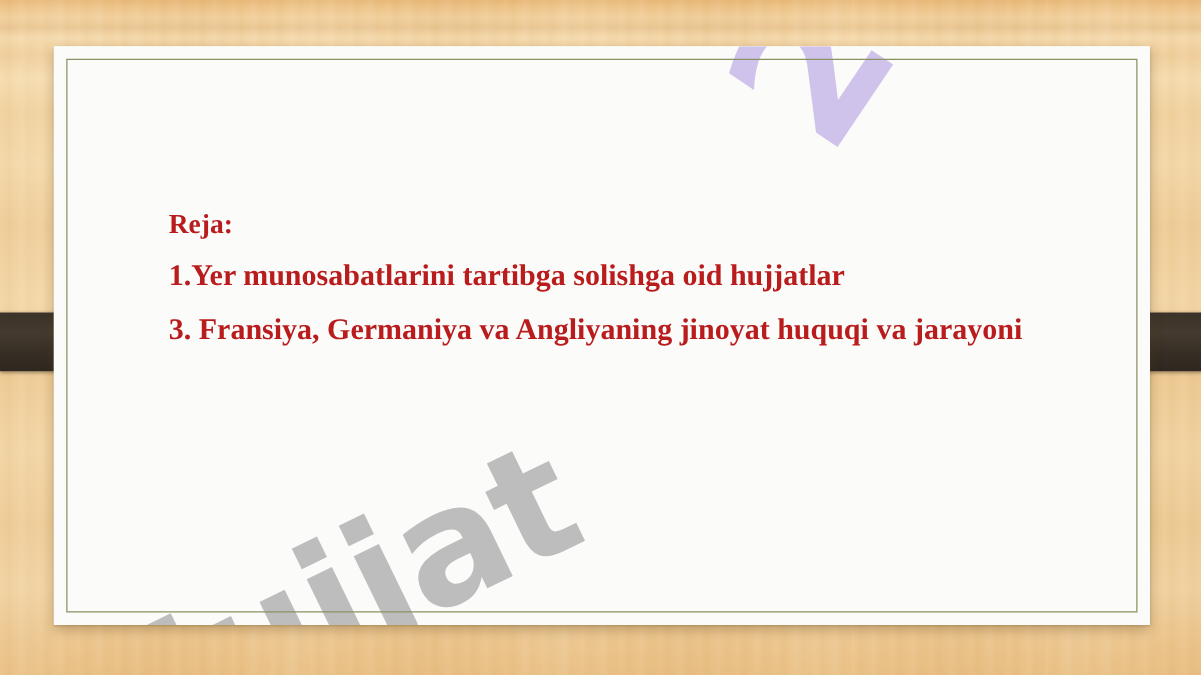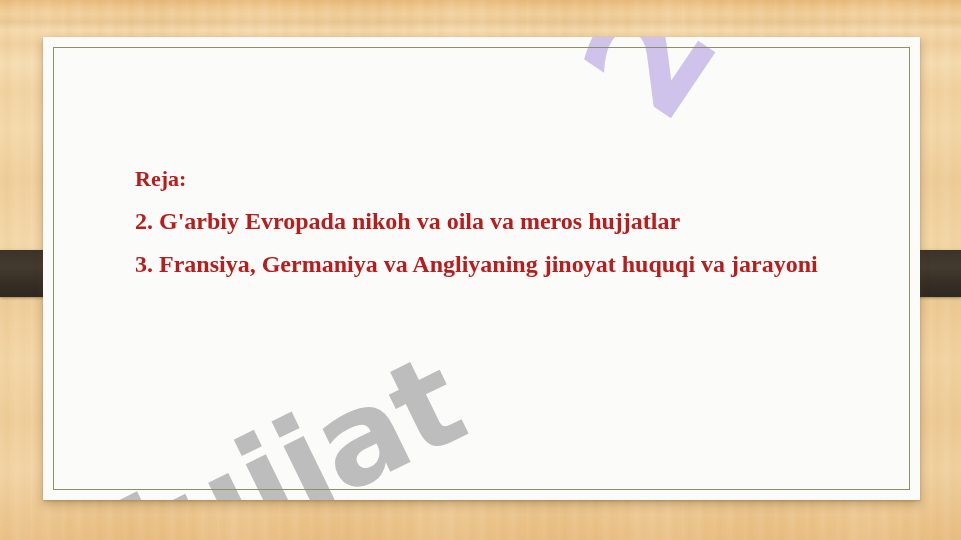--- a/index.html
+++ b/index.html
@@ -186,21 +186,21 @@
 
   <div class="card">
     <div class="card-surface">
 
       <div class="wm wm-24">24</div>
 
       <div class="wm wm-hujjat">Hujjat</div>
 
       <div class="text-block">
         <p class="line line-reja">Reja:</p>
-        <p class="line">2. G'arbiy Evropada nikoh va oila va meros hujjatlar</p>
+        <p class="line">1.Yer munosabatlarini tartibga solishga oid hujjatlar</p>
         <p class="line justified">3. Fransiya, Germaniya va Angliyaning jinoyat huquqi va jarayoni</p>
       </div>
 
     </div>
     <div class="card-inner-border"></div>
   </div>
 
 </div>
 
 </body></html>

